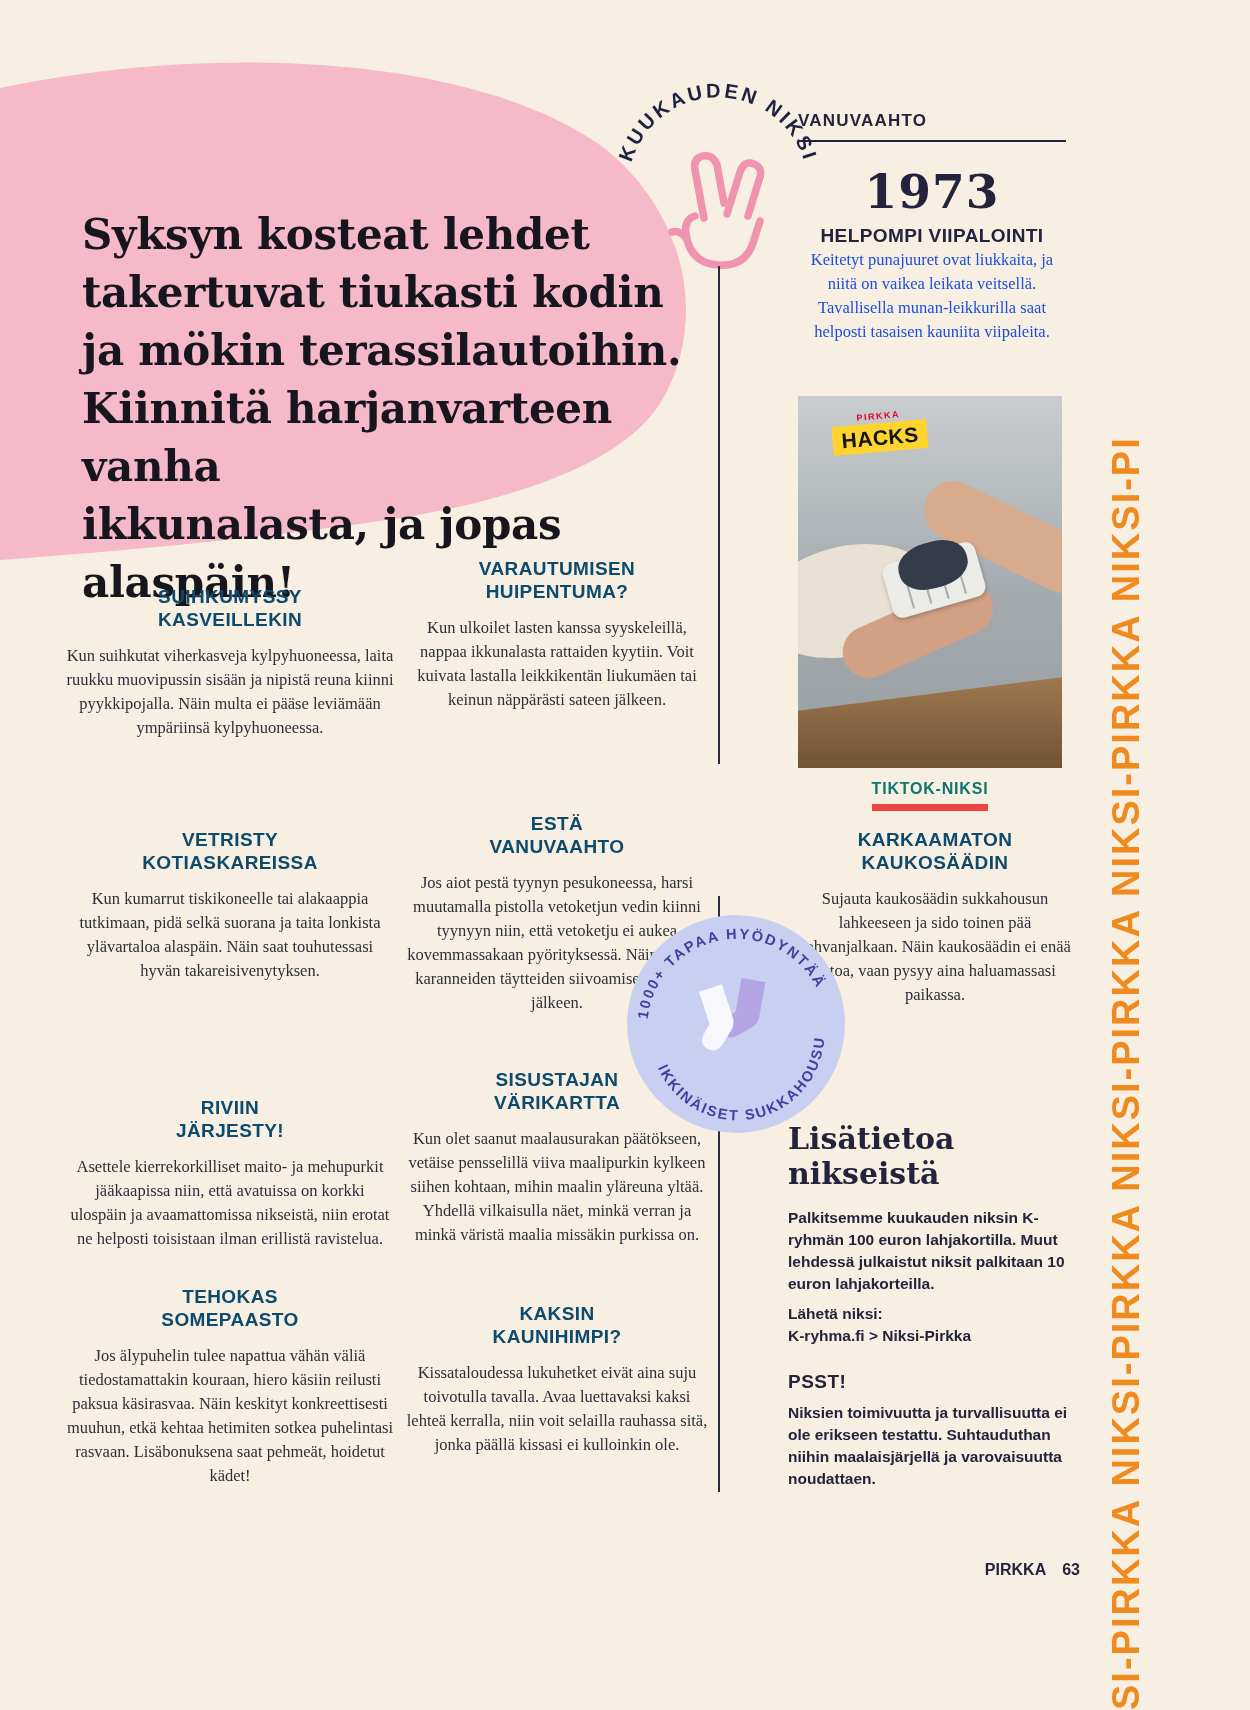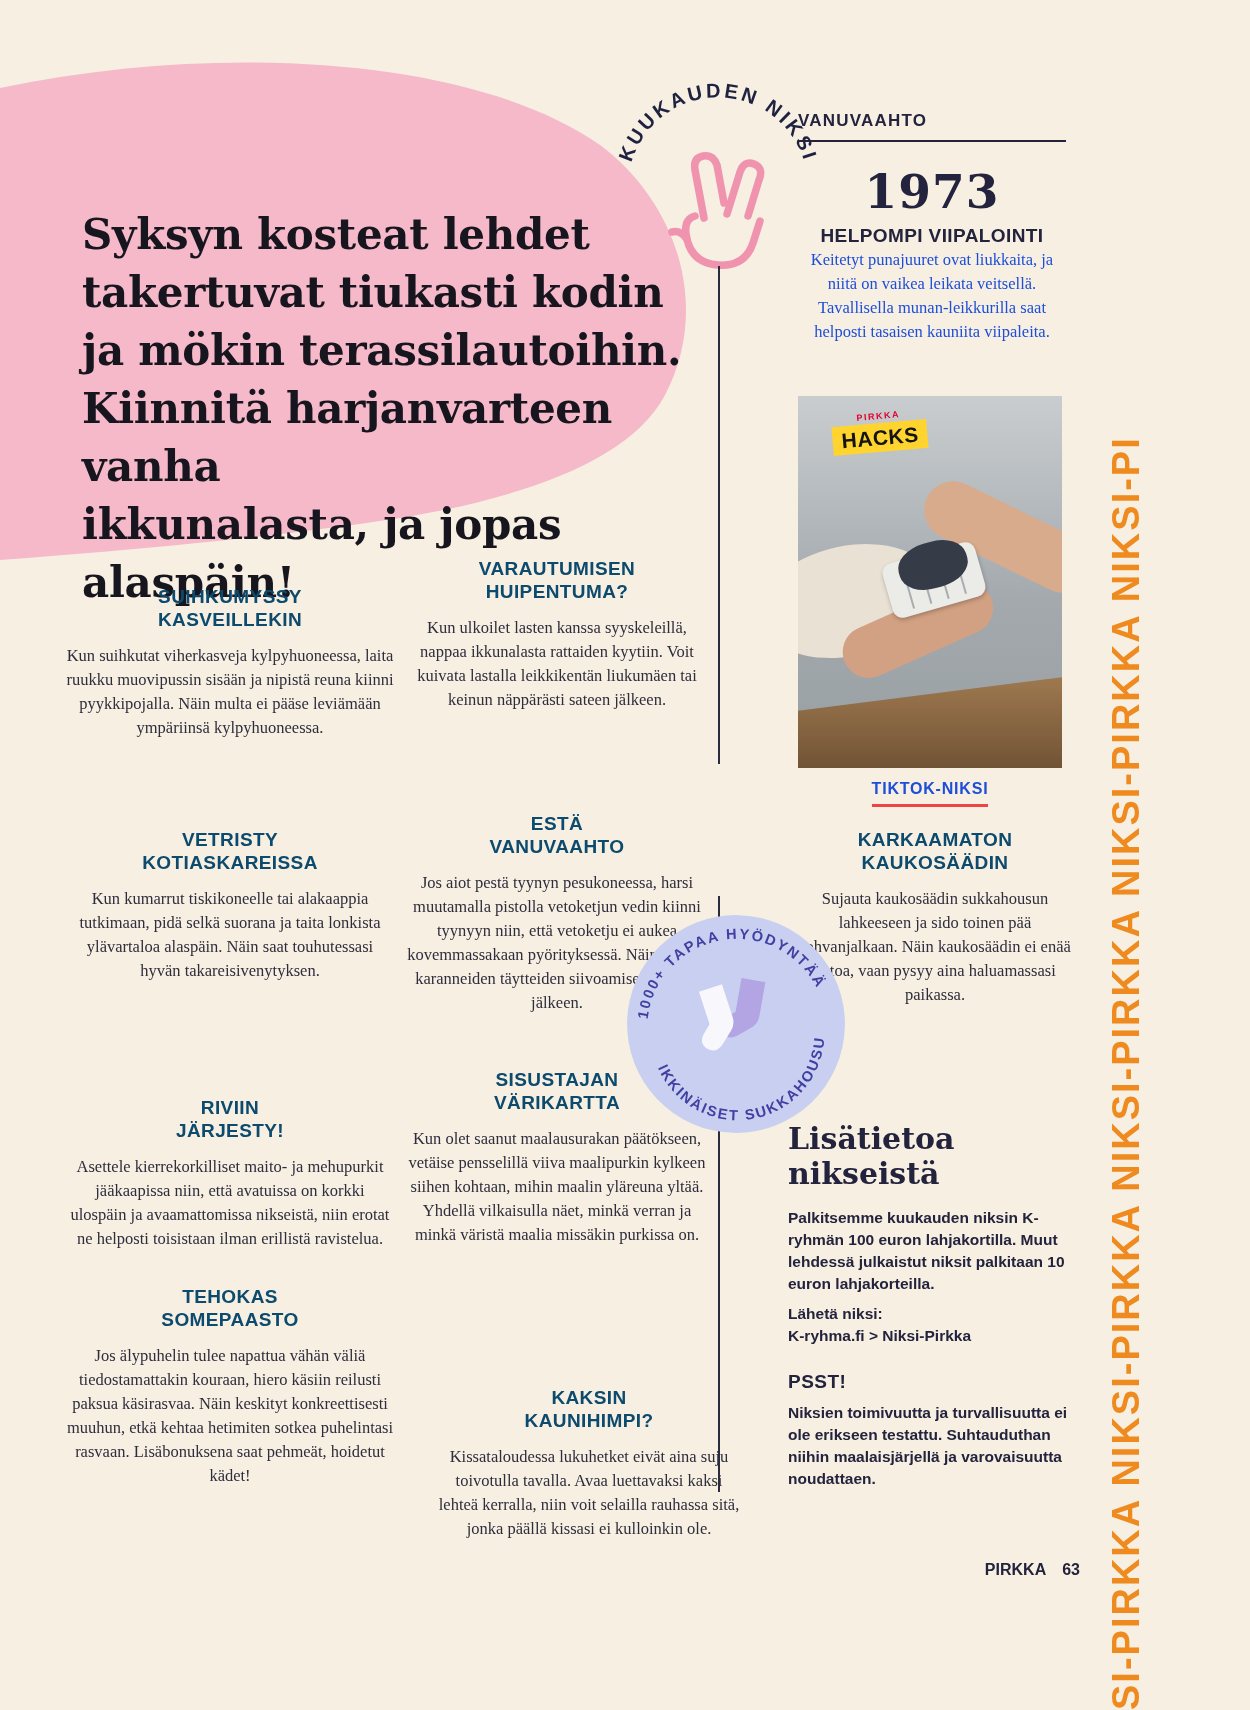--- a/index.html
+++ b/index.html
@@ -46,35 +46,35 @@
   .ph-item { position:absolute; left:100px; top:146px; width:70px; height:46px;
     background:#363b48; border-radius:45%; transform:rotate(-16deg); }
   .ph-sticker { position:absolute; left:34px; top:16px; transform:rotate(-5deg); text-align:center; }
   .ph-sticker-brand { display:block; font:700 9px/1 "Liberation Sans",sans-serif;
     letter-spacing:1.5px; color:#e4002b; margin-bottom:2px; }
   .ph-sticker-label { display:inline-block; background:#ffd42e; color:#141414;
     font:700 21px/1 "Liberation Sans",sans-serif; padding:4px 9px; letter-spacing:.5px; }
 
   .caption { position:absolute; left:798px; top:780px; width:264px; text-align:center; }
   .caption span { display:inline-block; font:700 16px/1 "Liberation Sans",sans-serif;
-    letter-spacing:.8px; color:#1d4ed8; border-bottom:3px solid #ef4444; padding-bottom:7px; }
+    letter-spacing:.8px; color:#0f766e; border-bottom:7px solid #ef4444; padding-bottom:7px; }
 
   
   .divider { position:absolute; left:718px; width:1.5px; background:#2b2b40; }
   .div1 { top:266px; height:498px; }
   .div2 { top:896px; height:596px; }
 
   
   .tip { position:absolute; width:328px; text-align:center; color:#2d2d3c; }
   .tip h3 { font:700 19px/1.22 "Liberation Sans",sans-serif; letter-spacing:.4px;
     color:#0c4a6e; white-space:pre-line; margin-bottom:13px; }
   .tip p { font:400 16.5px/1.45 "Liberation Serif",serif; }
   .l0{left:66px;top:585px;} .l1{left:66px;top:828px;} .l2{left:66px;top:1052px;margin-top:44px;} .l3{left:66px;top:1285px;}
   .m0{left:404px;top:557px;width:306px;} .m1{left:404px;top:812px;width:306px;}
-  .m2{left:404px;top:1068px;width:306px;} .m3{left:404px;top:1386px;width:306px;margin-left:32px;}
+  .m2{left:404px;top:1068px;width:306px;} .m3{left:404px;top:1302px;width:306px;}
   .r0{left:789px;top:828px;width:292px;}
 
   
   .sock-badge { position:absolute; left:615px; top:903px; width:242px; height:242px; transform:rotate(-10deg); }
   .badge-arc { font-family:"Liberation Sans",sans-serif; font-weight:700; font-size:14.5px;
     letter-spacing:2px; fill:#4040a2; text-anchor:middle; }
   .sock-purple { fill:#b3a5e3; } .sock-white { fill:#f7f7fc; }
 
   
   .sidebox { position:absolute; left:788px; top:1122px; width:298px; text-align:left; color:#23233d; }

